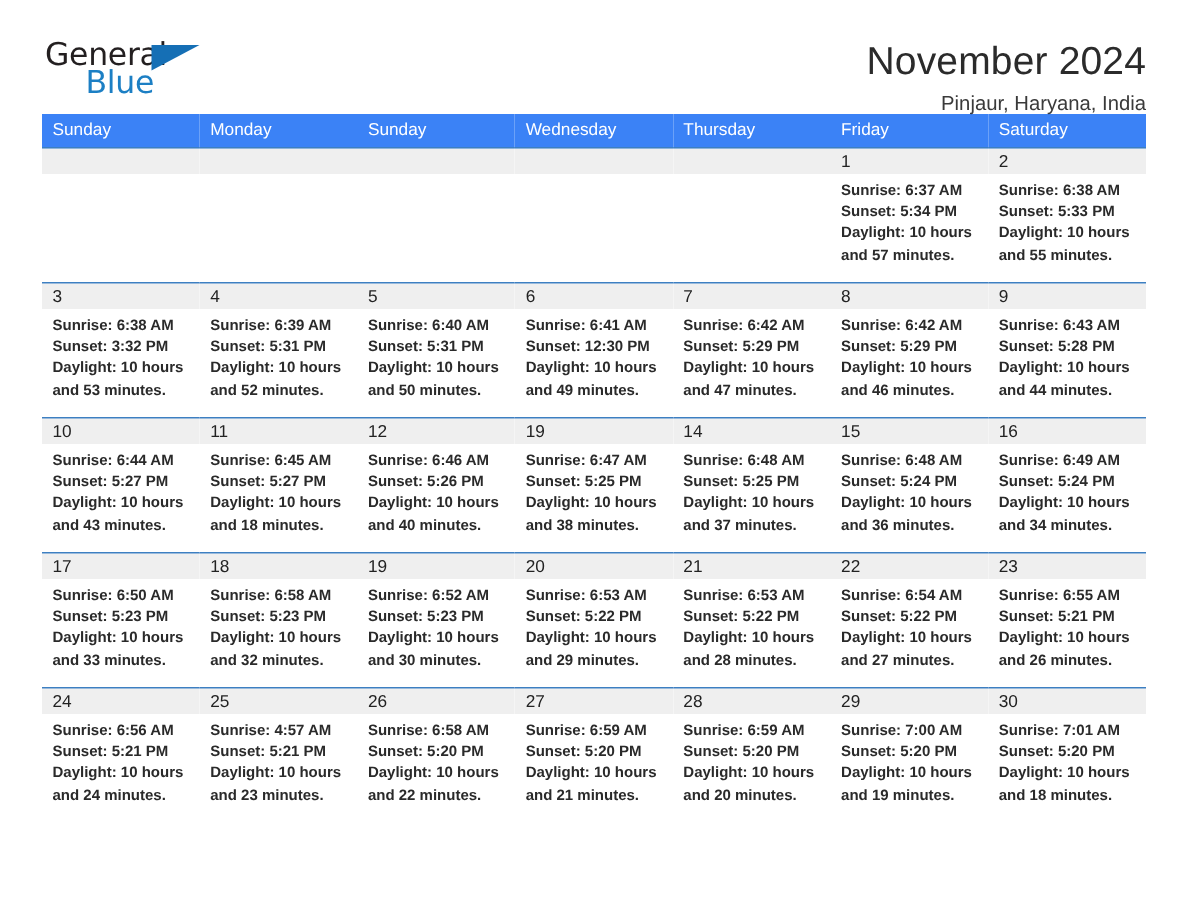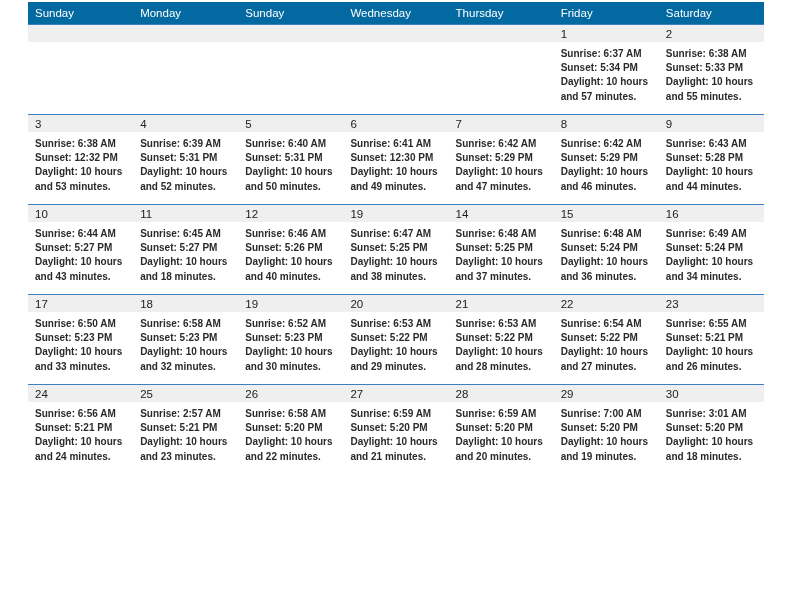--- a/index.html
+++ b/index.html
@@ -86,21 +86,21 @@
   }
 
   
   .calendar {
     width: 736px;
     border-collapse: collapse;
     table-layout: fixed;
     margin-top: 2px;
   }
   .calendar th {
-    background: #0369a1;
+    background: #3b82f6;
     color: #ffffff;
     font-weight: normal;
     font-size: 11.5px;
     text-align: left;
     padding: 5px 0 5px 7px;
     height: 20px;
     box-sizing: border-box;
     border: none;
   }
   .calendar td {
@@ -130,20 +130,34 @@
   }
   .dayinfo div {
     white-space: normal;
   }
 </style>
 </head>
 <body>
 
 <div class="page">
 
+  <div class="header">
+
+    <div class="logo">
+      <span class="logo-general">General</span>
+      <span class="logo-triangle"></span>
+      <span class="logo-blue">Blue</span>
+    </div>
+
+    <div class="title-block">
+      <div class="cal-title">November 2024</div>
+      <div class="cal-subtitle">Pinjaur, Haryana, India</div>
+    </div>
+
+  </div>
 
   <table class="calendar">
     <thead>
       <tr>
         <th>Sunday</th>
         <th>Monday</th>
         <th>Sunday</th>
         <th>Wednesday</th>
         <th>Thursday</th>
         <th>Friday</th>
@@ -184,21 +198,21 @@
               <div>Daylight: 10 hours</div>
               <div>and 55 minutes.</div>
             </div>
           </td>
         </tr>
         <tr>
           <td>
             <div class="daynum">3</div>
             <div class="dayinfo">
               <div>Sunrise: 6:38 AM</div>
-              <div>Sunset: 12:32 PM</div>
+              <div>Sunset: 3:32 PM</div>
               <div>Daylight: 10 hours</div>
               <div>and 53 minutes.</div>
             </div>
           </td>
           <td>
             <div class="daynum">4</div>
             <div class="dayinfo">
               <div>Sunrise: 6:39 AM</div>
               <div>Sunset: 5:31 PM</div>
               <div>Daylight: 10 hours</div>
@@ -387,21 +401,21 @@
             <div class="dayinfo">
               <div>Sunrise: 6:56 AM</div>
               <div>Sunset: 5:21 PM</div>
               <div>Daylight: 10 hours</div>
               <div>and 24 minutes.</div>
             </div>
           </td>
           <td>
             <div class="daynum">25</div>
             <div class="dayinfo">
-              <div>Sunrise: 2:57 AM</div>
+              <div>Sunrise: 4:57 AM</div>
               <div>Sunset: 5:21 PM</div>
               <div>Daylight: 10 hours</div>
               <div>and 23 minutes.</div>
             </div>
           </td>
           <td>
             <div class="daynum">26</div>
             <div class="dayinfo">
               <div>Sunrise: 6:58 AM</div>
               <div>Sunset: 5:20 PM</div>
@@ -432,21 +446,21 @@
             <div class="dayinfo">
               <div>Sunrise: 7:00 AM</div>
               <div>Sunset: 5:20 PM</div>
               <div>Daylight: 10 hours</div>
               <div>and 19 minutes.</div>
             </div>
           </td>
           <td>
             <div class="daynum">30</div>
             <div class="dayinfo">
-              <div>Sunrise: 3:01 AM</div>
+              <div>Sunrise: 7:01 AM</div>
               <div>Sunset: 5:20 PM</div>
               <div>Daylight: 10 hours</div>
               <div>and 18 minutes.</div>
             </div>
           </td>
         </tr>
       </tbody>
   </table>
 
 </div>

